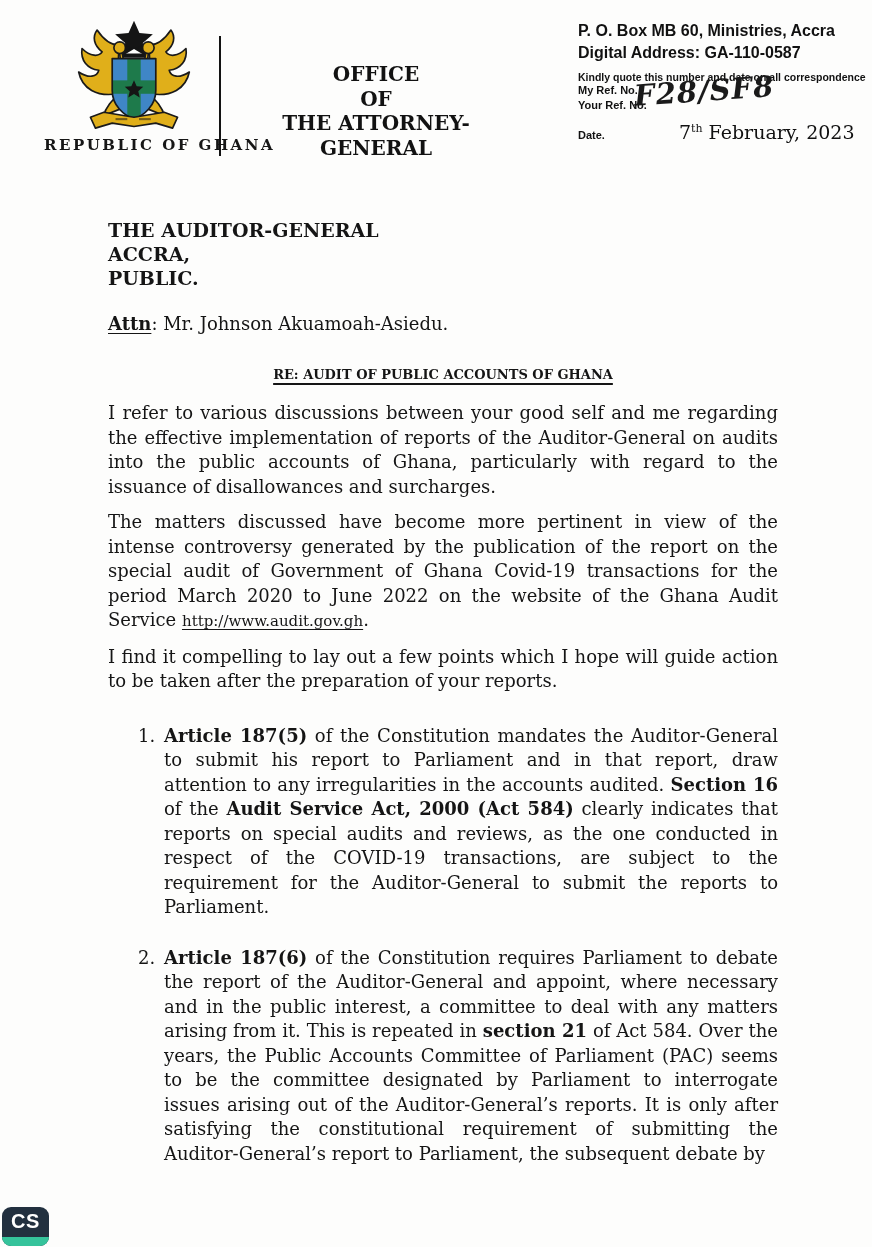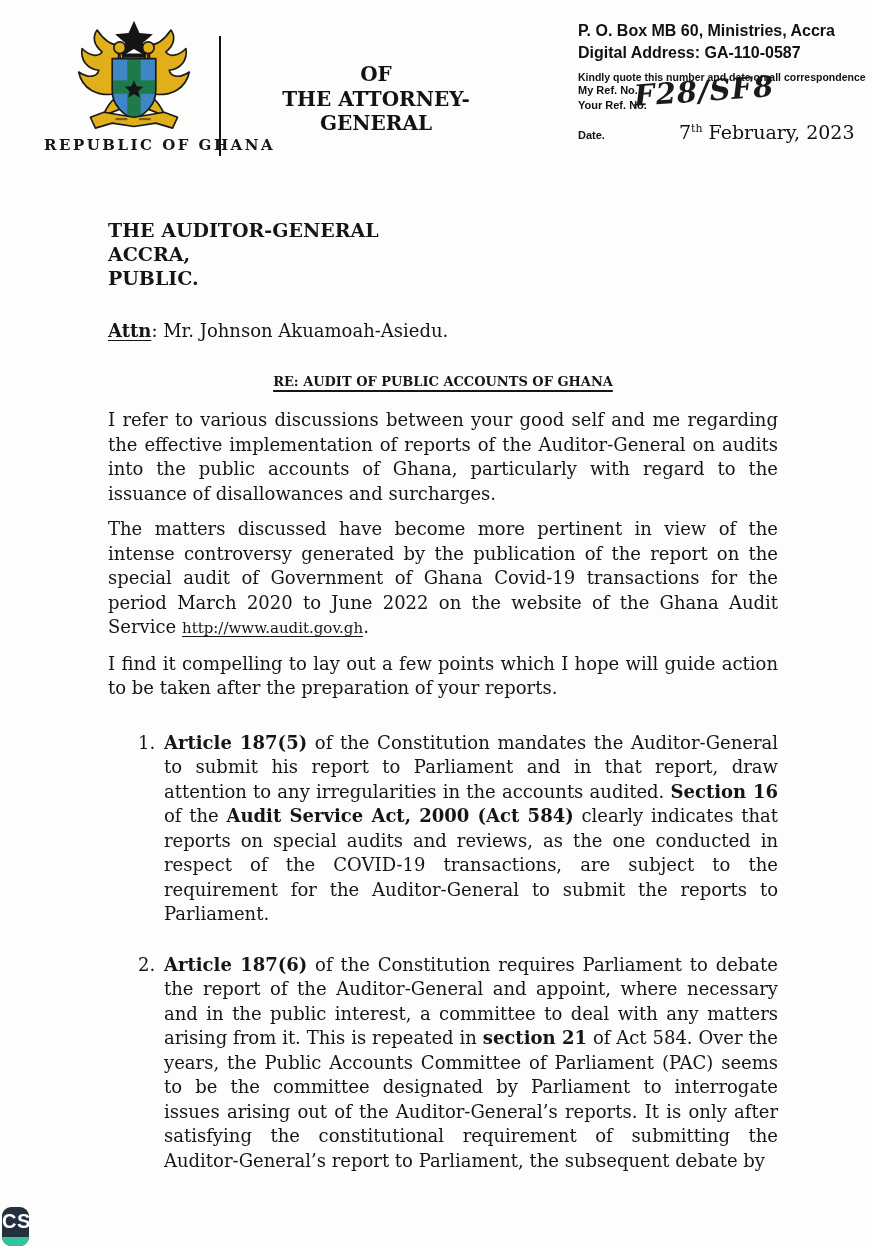--- a/index.html
+++ b/index.html
@@ -48,41 +48,41 @@
     transform:rotate(-4deg);letter-spacing:1px;color:#1a1a1a;
     font-family:"DejaVu Serif", serif;
   }
 
   
   .letter-body{
     position:absolute;left:108px;top:218px;width:670px;
     font-size:18px;line-height:24.5px;
   }
   .recipient-line{font-weight:bold;font-size:19px;line-height:24px;}
-  .attention{margin-top:29px;}
+  .attention{margin-top:22px;}
   .salutation{margin-top:22px;}
   .subject{
     margin-top:26px;margin-bottom:14px;text-align:center;
     font-weight:bold;font-size:13px;
     text-decoration:underline;text-underline-offset:4px;text-decoration-thickness:2px;
   }
   .para{text-align:justify;margin:0 0 11px 0;}
   .para.last{margin-bottom:30px;}
   .num-list{padding-left:30px;}
   .num-item{display:flex;margin-bottom:26px;}
   .num-item .num{width:26px;flex:0 0 26px;}
   .num-item .itext{flex:1;text-align:justify;}
 
   .b{font-weight:bold;}
   .u{text-decoration:underline;text-underline-offset:3px;}
   .sm{font-size:15px;}
 
   
   .cs-badge{
-    position:absolute;left:2px;top:1207px;width:27px;height:39px;
+    position:absolute;left:2px;top:1207px;width:47px;height:39px;
     border-radius:9px;background:var(--badge-navy,#22303f);overflow:hidden;
   }
   .cs-label{
     position:absolute;left:0;top:3px;width:100%;text-align:center;
     font-family:"Liberation Sans", sans-serif;font-weight:bold;font-size:20px;
     color:#ffffff;letter-spacing:0.5px;
   }
   .cs-strip{
     position:absolute;left:0;bottom:0;width:100%;height:9px;
     background:var(--badge-teal,#35c39b);
@@ -136,20 +136,21 @@
       <path class="gold stroke" d="M48 116 L64 110 L100 116 L136 110 L152 116 L146 129 L126 123 L100 127 L74 123 L54 129 Z"></path>
       <rect class="inkf" x="78" y="117" width="14" height="2.5" opacity="0.55"></rect>
       <rect class="inkf" x="106" y="117" width="14" height="2.5" opacity="0.55"></rect>
     </svg>
     <div class="emblem-caption">REPUBLIC OF GHANA</div>
   </div>
 
   <div class="header-divider"></div>
 
   <div class="office-title">
+    <div>OFFICE</div>
     <div>OF</div>
     <div>THE ATTORNEY-GENERAL</div>
   </div>
 
   <div class="ref-block">
     <div class="po-line">P. O. Box MB 60, Ministries, Accra</div>
     <div class="po-line">Digital Address: GA-110-0587</div>
     <div class="quote-note">Kindly quote this number and date on all correspondence</div>
     <div class="ref-line">My Ref. No.</div>
     <div class="ref-line">Your Ref. No.</div>

